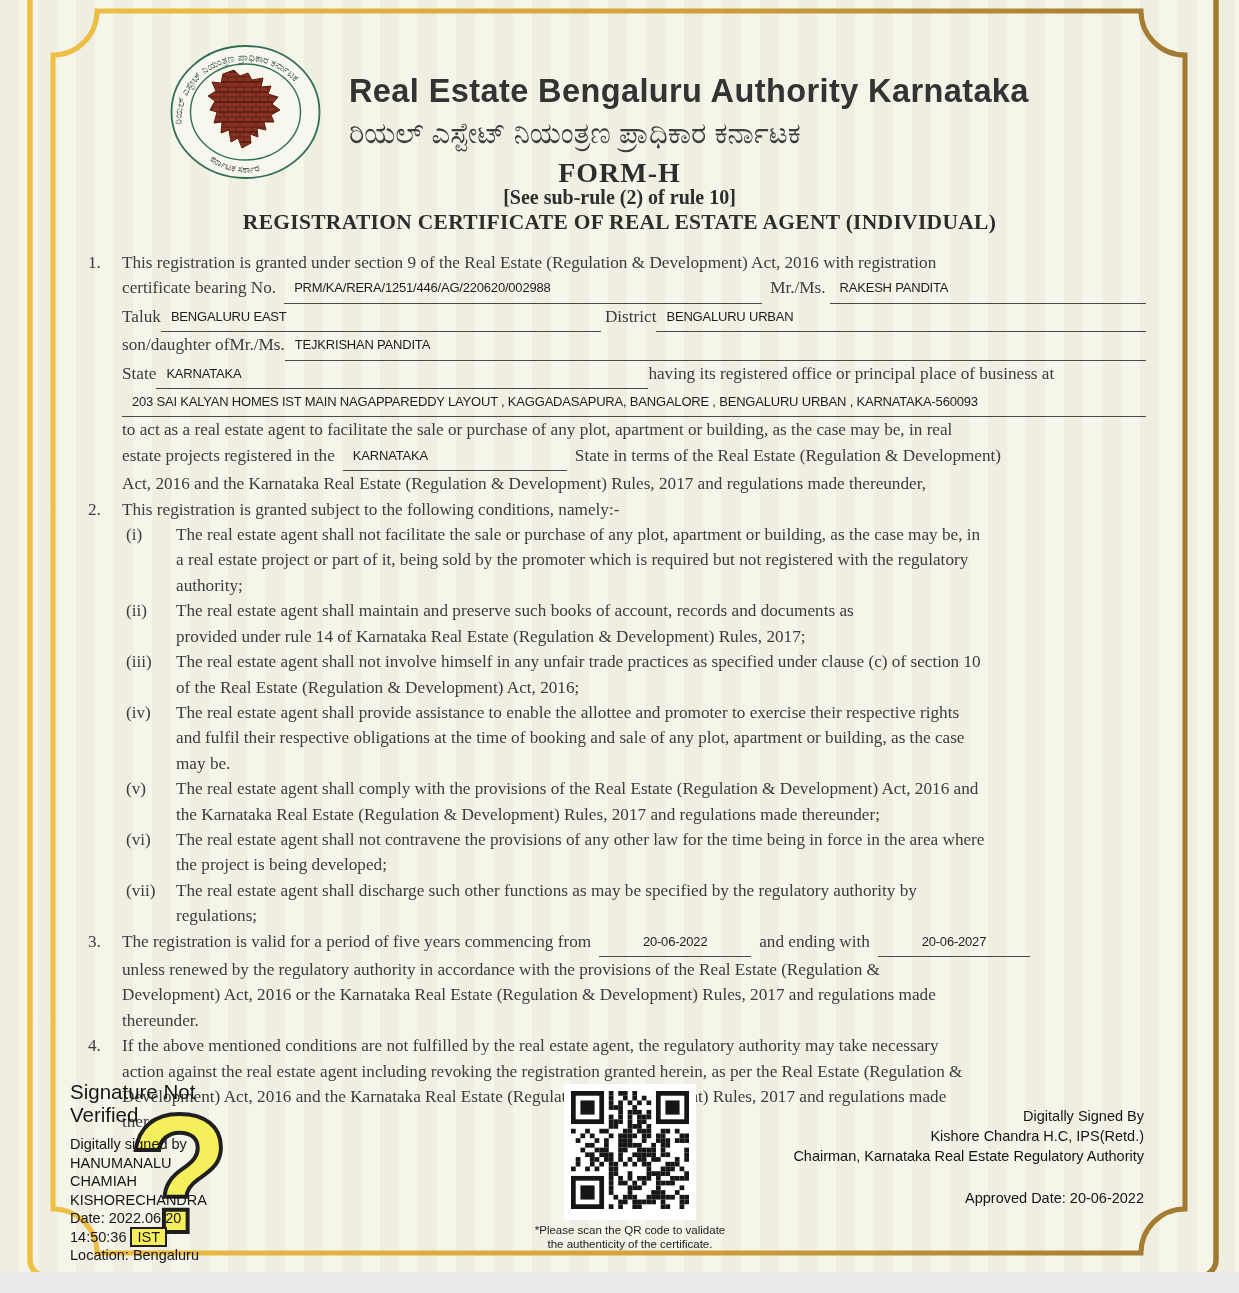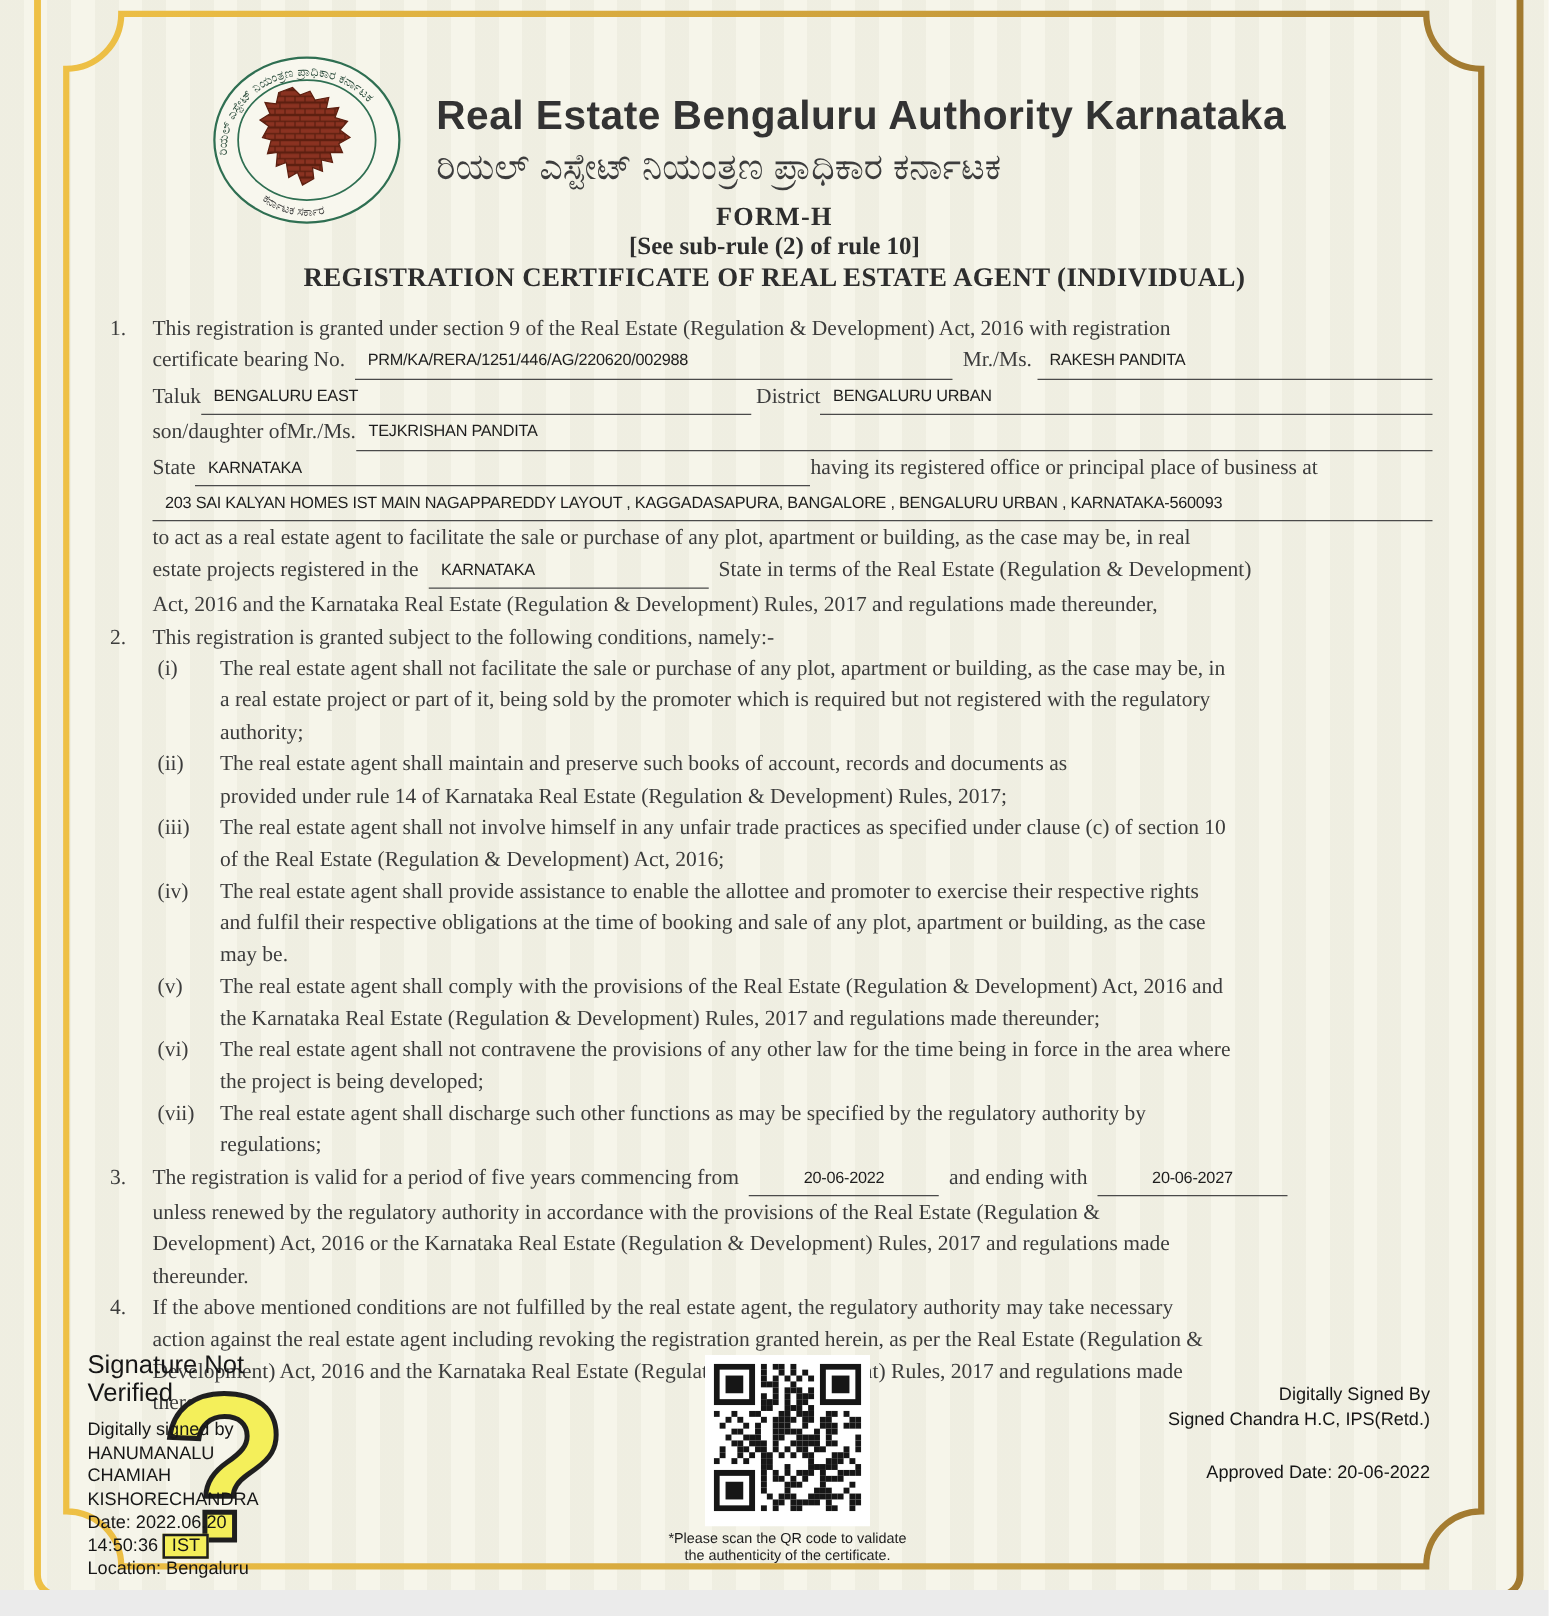--- a/index.html
+++ b/index.html
@@ -13,21 +13,21 @@
   .bottom-strip { position:absolute; left:0; bottom:0; width:1239px; height:21px; background:#ebebeb; }
   svg.borders { position:absolute; left:0; top:0; pointer-events:none; }
 
   
   .header { position:absolute; top:42px; left:168px; display:flex; gap:26px; align-items:center; }
   .titles .en { font-family:"Liberation Sans", sans-serif; font-weight:bold; font-size:32.5px; color:#333; letter-spacing:0.4px; }
   .titles .kn { font-family:"Liberation Sans", sans-serif; font-size:29px; color:#3d3d3d; margin-top:7px; }
 
   
   .form-head { position:absolute; top:161px; left:0; width:1239px; text-align:center; color:#2d2d2d; font-weight:bold; }
-  .form-head .fh1 { font-size:21px; letter-spacing:1px; line-height:24px; }
+  .form-head .fh1 { font-size:28px; letter-spacing:1px; line-height:24px; }
   .form-head .fh2 { font-size:20px; line-height:24px; }
   .form-head .fh3 { font-size:21.5px; line-height:26px; letter-spacing:0.3px; }
 
   
   .doc { position:absolute; top:250px; left:88px; width:1058px; font-size:17.2px; line-height:25.4px; color:#3c3c3c; }
   .clause { display:flex; align-items:flex-start; }
   .cnum { width:34px; flex:none; }
   .cbody { flex:1; min-width:0; }
   .pre { white-space:pre-line; }
   .fline { display:flex; align-items:baseline; }
@@ -469,17 +469,18 @@
           <rect x="8.8" y="88" width="13.200000000000001" height="13.200000000000001"></rect>
         </g>
       </svg>
   </div>
   <div class="qrcap">*Please scan the QR code to validate
 the authenticity of the certificate.</div>
 </div>
 
 <div class="signedblock">
   <div>Digitally Signed By</div>
-  <div>Signed Chandra H.C, IPS(Retd.)</div>
+  <div>Kishore Chandra H.C, IPS(Retd.)</div>
+  <div>Chairman, Karnataka Real Estate Regulatory Authority</div>
   <div class="approved">Approved Date: 20-06-2022</div>
 </div>
 
 <div class="bottom-strip"></div>
 
 </body></html>

